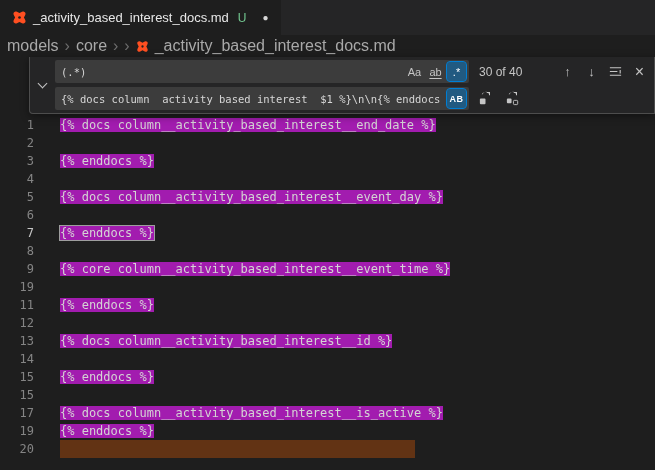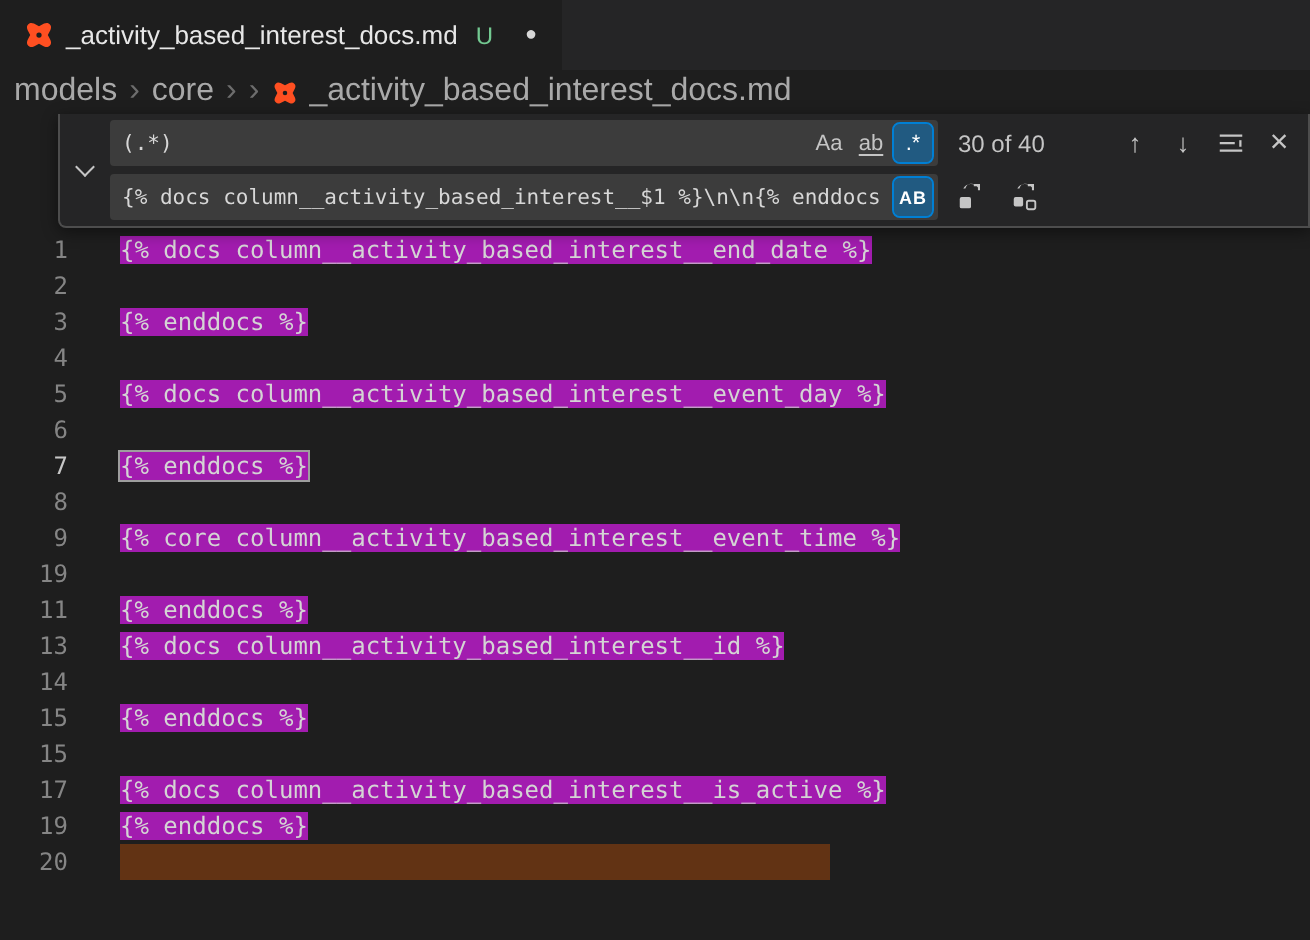--- a/index.html
+++ b/index.html
@@ -202,20 +202,24 @@
   <div class="line">
     <span class="num">19</span>
     <span class="content"><span class="mk-span"></span></span>
   </div>
 
   <div class="line">
     <span class="num">11</span>
     <span class="content"><span class="mk-span mk">{% enddocs %}</span></span>
   </div>
 
+  <div class="line">
+    <span class="num">12</span>
+    <span class="content"><span class="mk-span"></span></span>
+  </div>
 
   <div class="line">
     <span class="num">13</span>
     <span class="content"><span class="mk-span mk">{% docs column__activity_based_interest__id %}</span></span>
   </div>
 
   <div class="line">
     <span class="num">14</span>
     <span class="content"><span class="mk-span"></span></span>
   </div>

